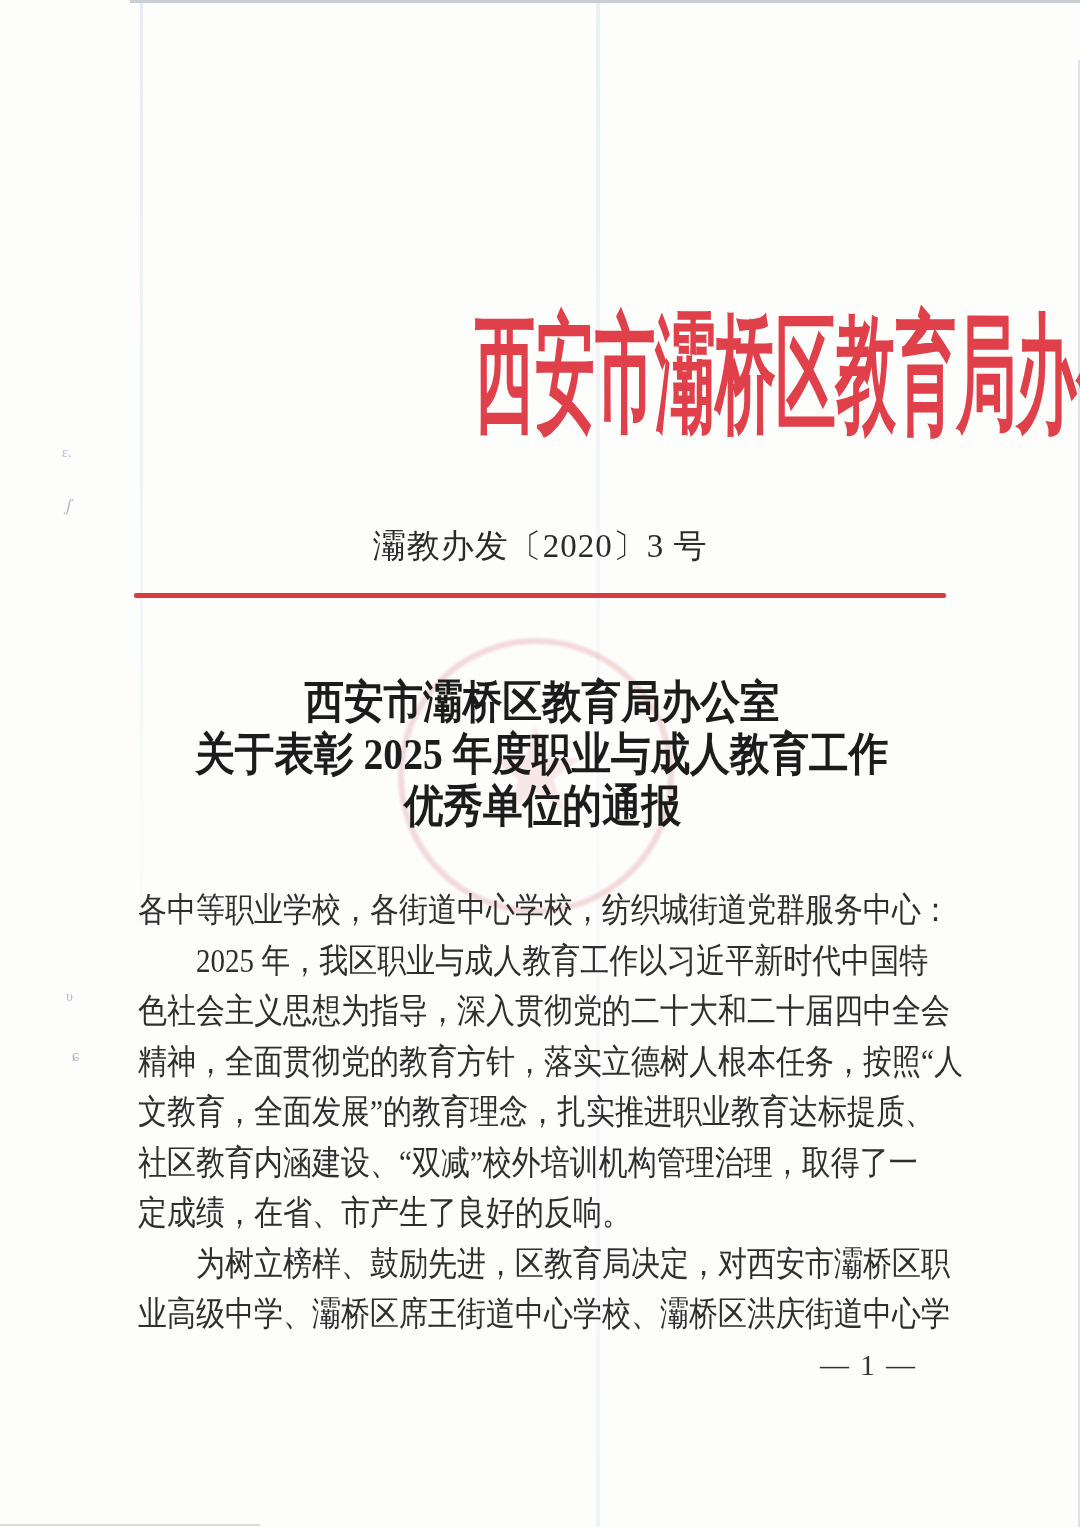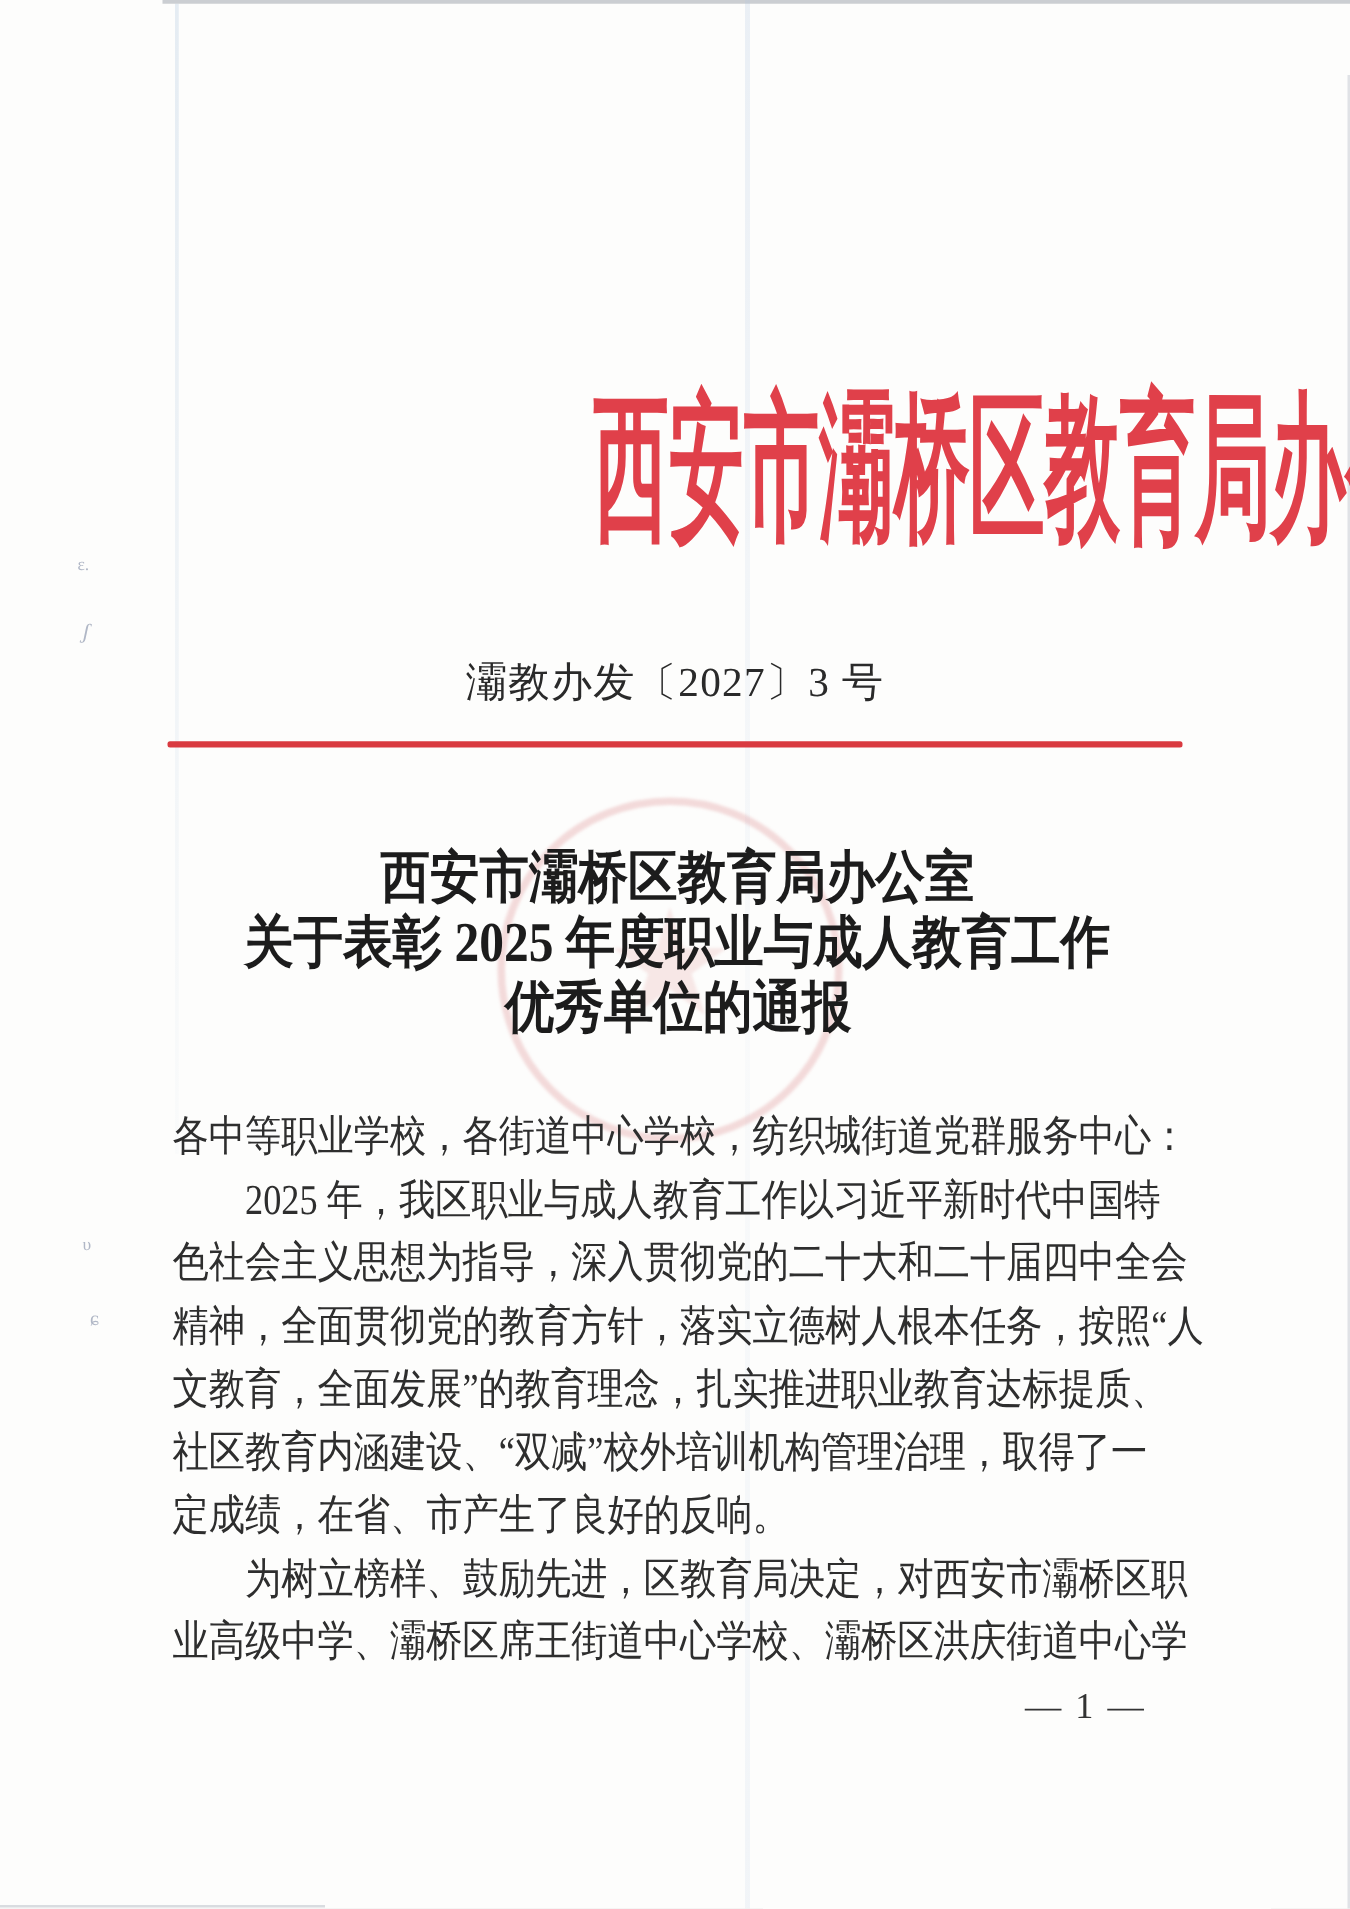--- a/index.html
+++ b/index.html
@@ -101,21 +101,21 @@
   <span class="mark mk4">ɕ</span>
 
   <div class="seal">
     <span class="seal-star">★</span>
   </div>
 
   <div class="header">
     <span class="header-text">西安市灞桥区教育局办公室文件</span>
   </div>
 
-  <div class="doc-number">灞教办发〔2027〕3 号</div>
+  <div class="doc-number">灞教办发〔2020〕3 号</div>
 
   <div class="red-rule"></div>
 
   <div class="title">
       <div class="title-line">
       <span>西安市灞桥区教育局办公室</span>
     </div>
       <div class="title-line">
       <span>关于表彰 2025 年度职业与成人教育工作</span>
     </div>

